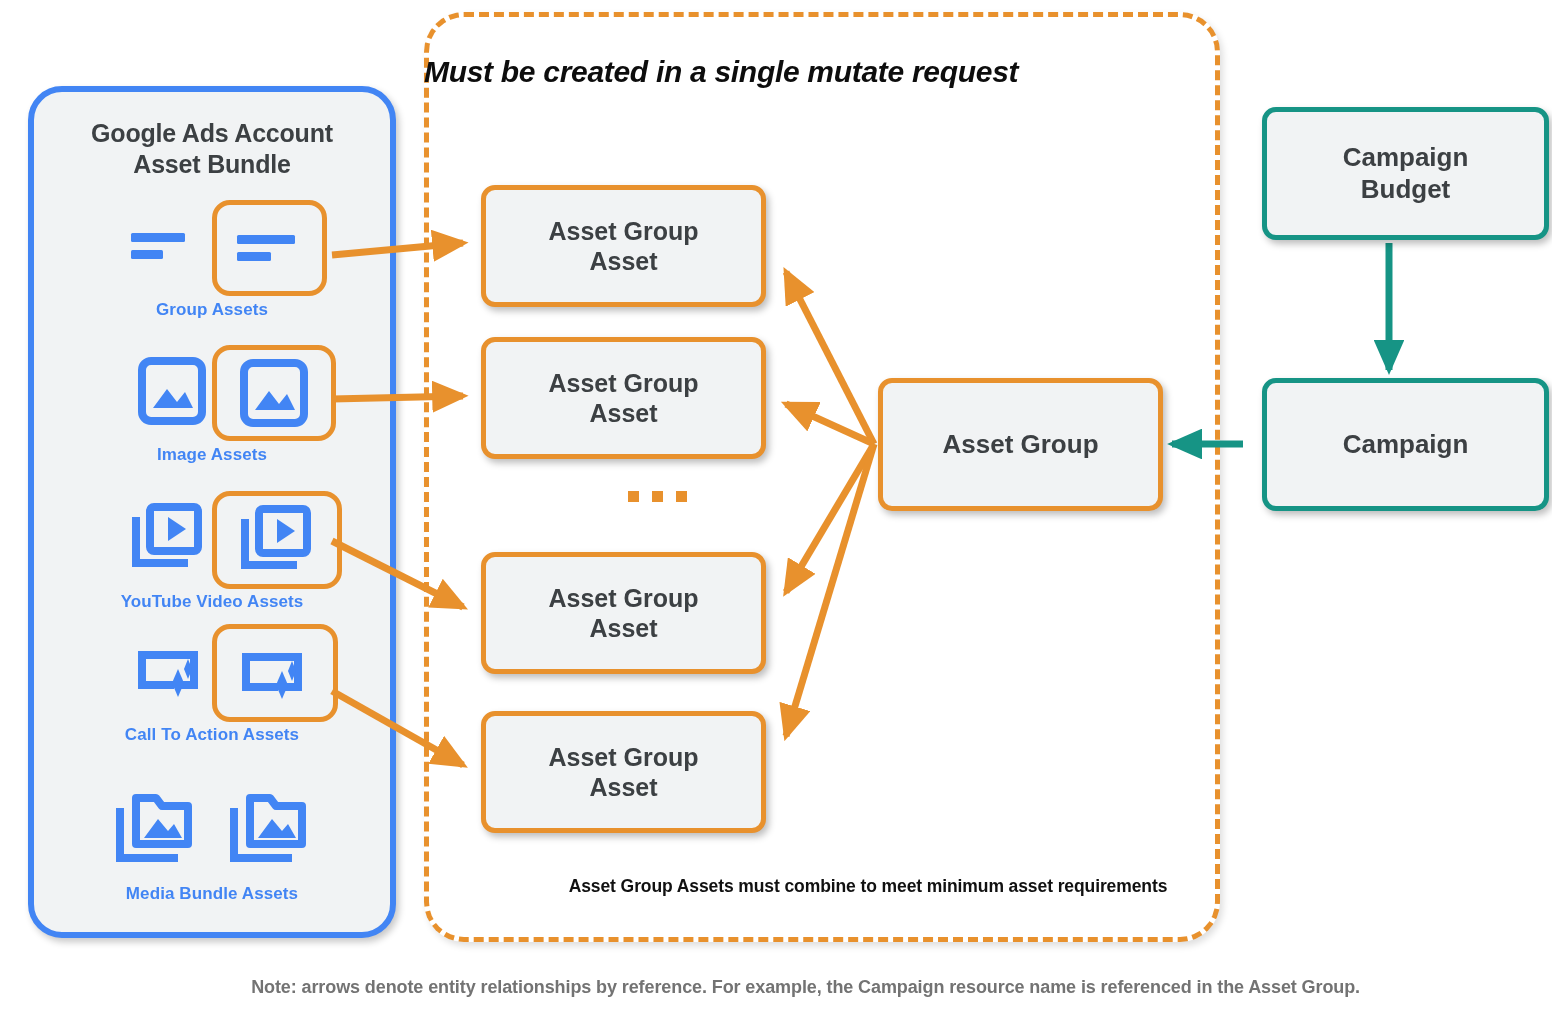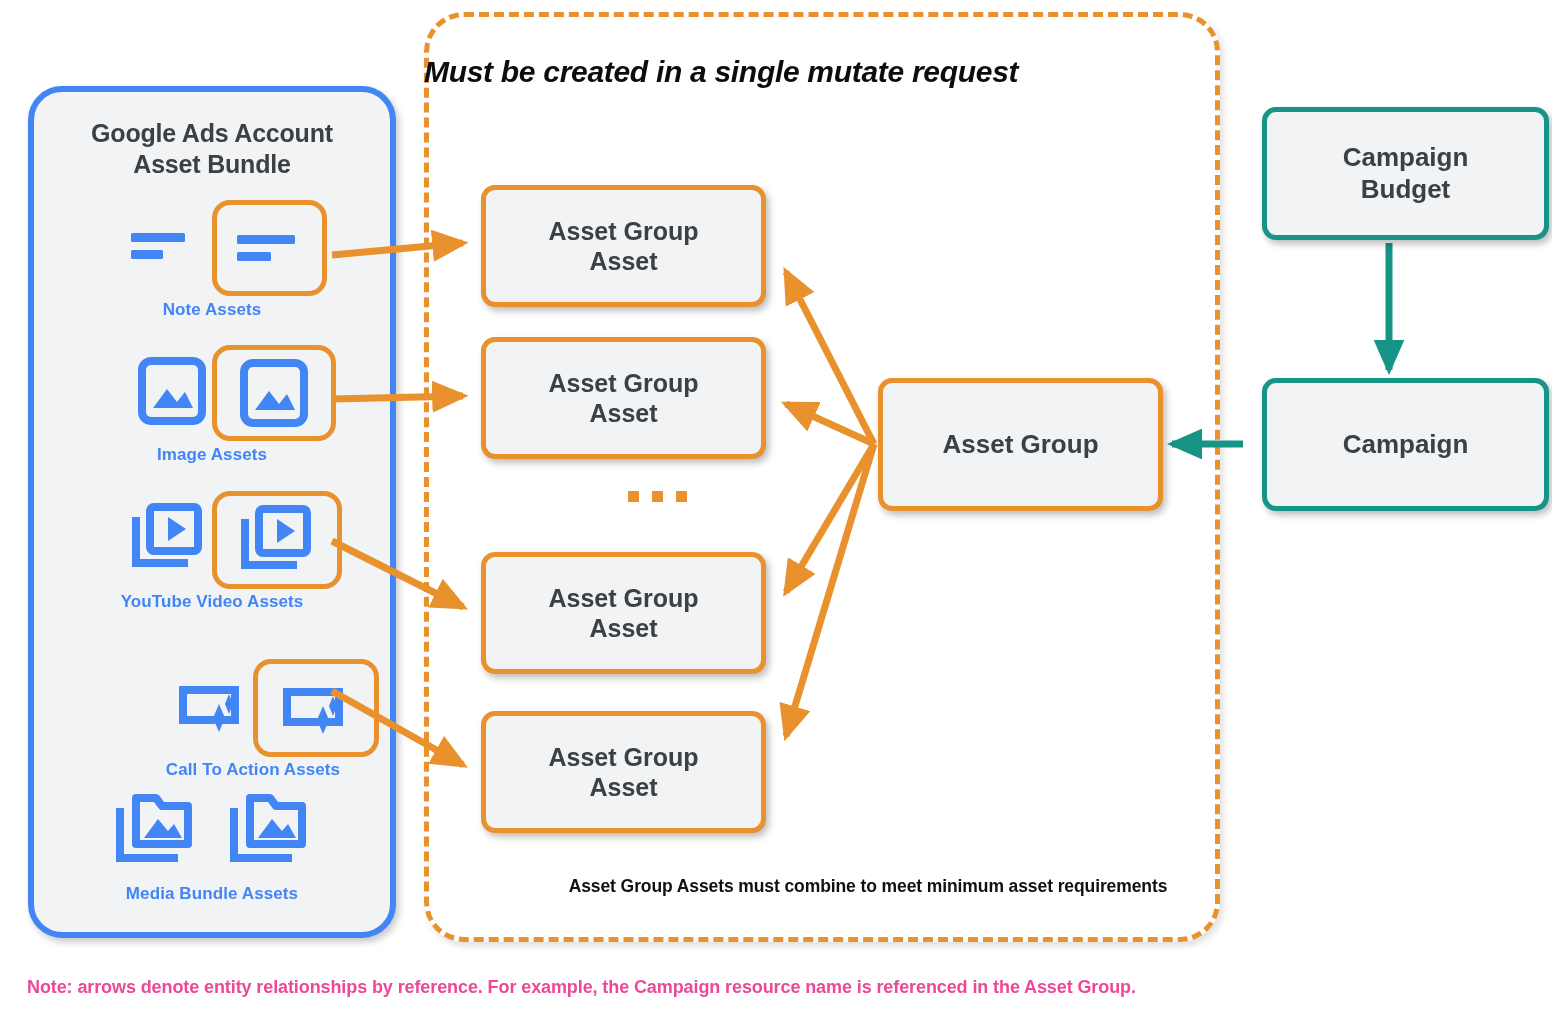--- a/index.html
+++ b/index.html
@@ -194,26 +194,25 @@
     height: 1017px;
     pointer-events: none;
   }
 
   
   #bottom-note {
     position: absolute;
     left: 0;
     top: 977px;
     width: 1360px;
-    text-align: left;
+    text-align: right;
     font-size: 18px;
     font-weight: bold;
-    color: #ec4899;
+    color: #737373;
     letter-spacing: -0.1px;
-    padding-left: 27px;
   }
 </style>
 </head>
 <body>
 
 <div id="canvas">
 
   <div id="asset-library">
 
     <div id="library-title">
@@ -229,21 +228,21 @@
             <rect x="2" y="27" width="32" height="9" rx="1.5" fill="#4285f4"></rect>
           </svg>
         </div>
         <div class="icon-boxed" style="width:115px;height:96px;">
           <svg width="72" height="46" viewBox="0 0 72 46">
             <rect x="3" y="10" width="58" height="9" rx="1.5" fill="#4285f4"></rect>
             <rect x="3" y="27" width="34" height="9" rx="1.5" fill="#4285f4"></rect>
           </svg>
         </div>
       </div>
-      <div class="asset-caption">Note Assets</div>
+      <div class="asset-caption">Group Assets</div>
     </div>
 
     <div class="asset-row" style="top:400px;">
       <div class="asset-icons">
         <div class="icon-plain" style="left:94px;">
           <svg width="80" height="74" viewBox="0 0 80 74">
             <path d="M8 20 L8 62 L56 62" fill="none" stroke="#4285f4" stroke-width="8" stroke-linecap="square"></path>
             <rect x="22" y="6" width="48" height="44" rx="4" fill="none" stroke="#4285f4" stroke-width="8"></rect>
             <path d="M40 16 L40 40 L58 28 Z" fill="#4285f4"></path>
           </svg>
@@ -270,21 +269,21 @@
         <div class="icon-boxed" style="width:124px;height:96px;">
           <svg width="70" height="70" viewBox="0 0 70 70">
             <rect x="5" y="5" width="60" height="60" rx="9" fill="none" stroke="#4285f4" stroke-width="8"></rect>
             <path d="M16 52 L30 33 L40 46 L48 36 L56 52 Z" fill="#4285f4"></path>
           </svg>
         </div>
       </div>
       <div class="asset-caption">Image Assets</div>
     </div>
 
-    <div class="asset-row" style="top:568px;margin-left:41px;">
+    <div class="asset-row" style="top:533px;">
       <div class="asset-icons">
         <div class="icon-plain" style="left:98px;">
           <svg width="78" height="60" viewBox="0 0 78 60">
             <path d="M10 14 L10 44 L38 44" fill="none" stroke="#4285f4" stroke-width="8" stroke-linecap="square"></path>
             <path d="M10 14 L62 14 L62 44 L52 44" fill="none" stroke="#4285f4" stroke-width="8" stroke-linecap="square"></path>
             <path d="M40 42 L46 28 L52 42 L46 56 Z" fill="#4285f4"></path>
             <path d="M52 28 L56 18 L60 28 L56 38 Z" fill="#4285f4"></path>
           </svg>
         </div>
         <div class="icon-boxed" style="width:126px;height:98px;">

